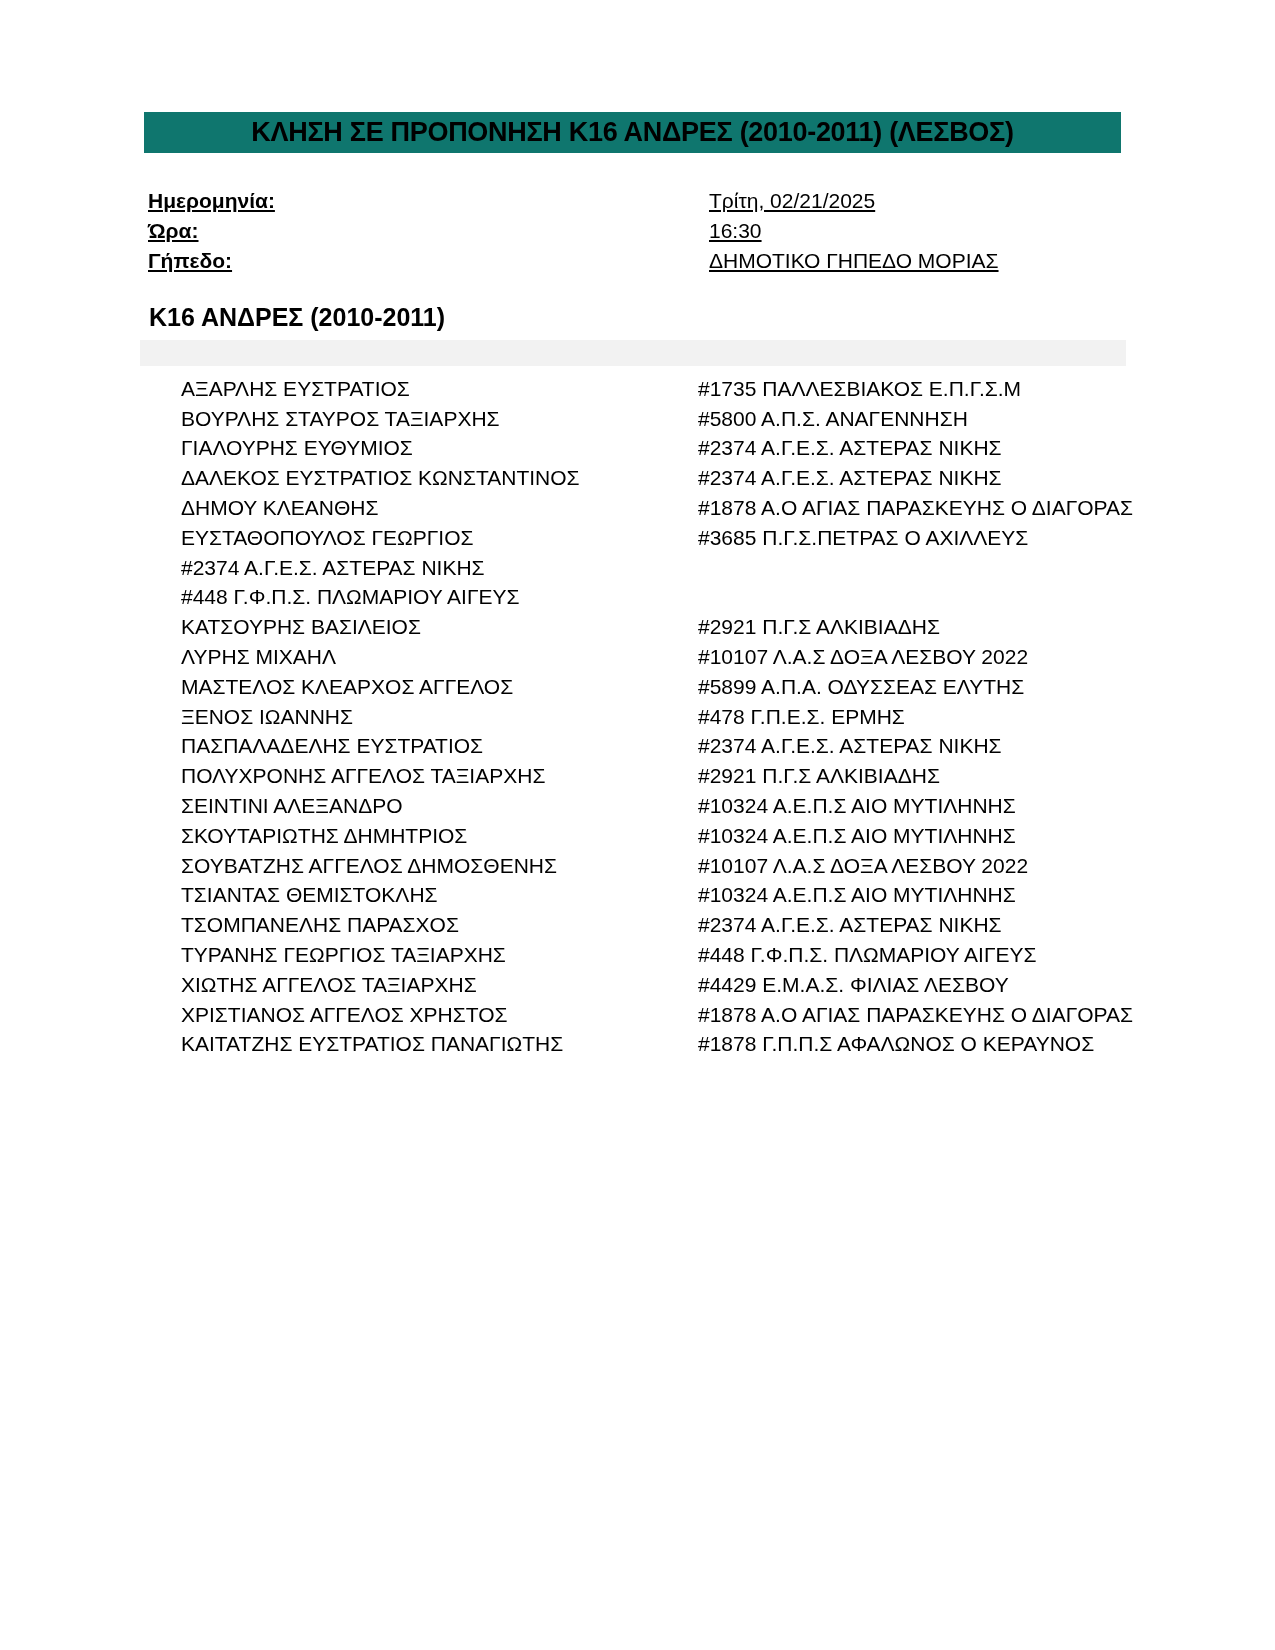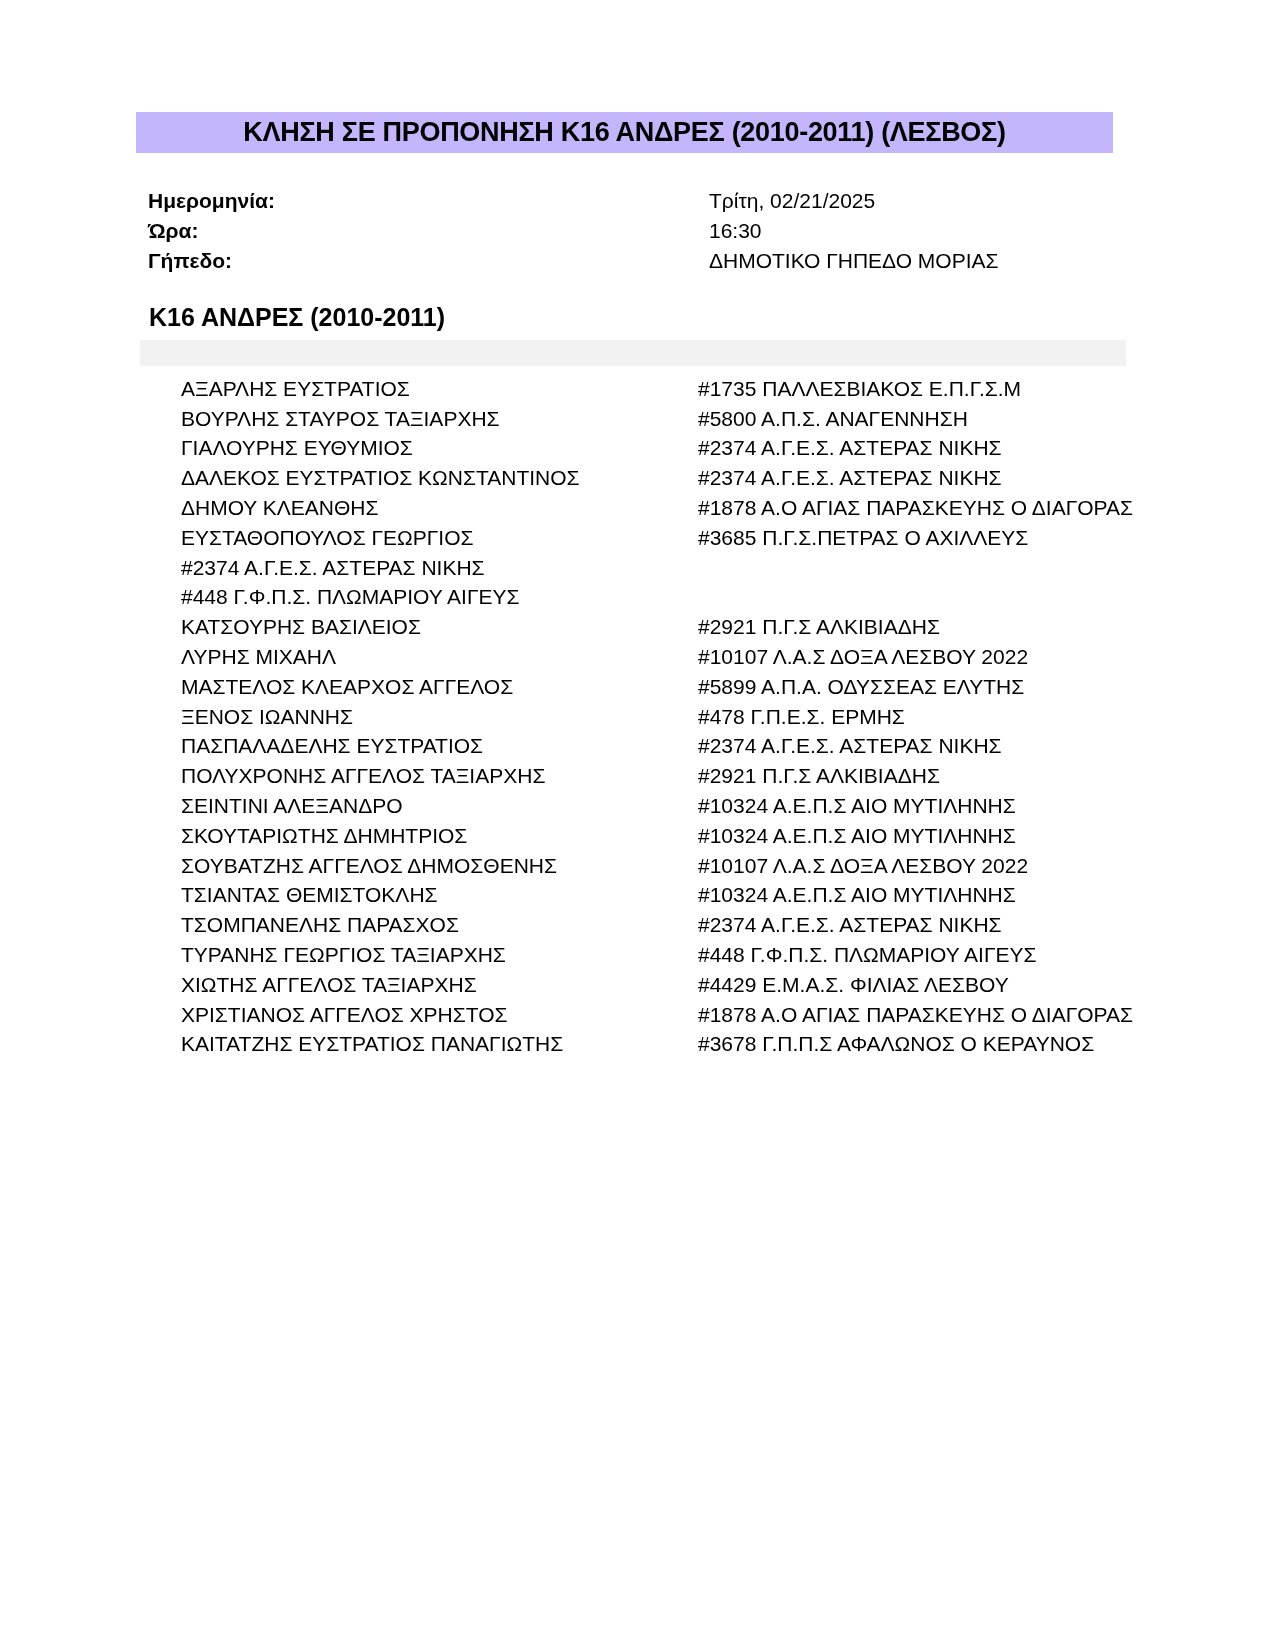--- a/index.html
+++ b/index.html
@@ -15,25 +15,25 @@
     position: relative;
     overflow: hidden;
   }
   .page {
     position: relative;
     width: 1275px;
     height: 1650px;
   }
   .title-bar {
     position: absolute;
-    left: 136px;
+    left: 144px;
     top: 112px;
     width: 977px;
     height: 41px;
-    background: #c4b5fd;
+    background: #0f766e;
     display: flex;
     align-items: center;
     justify-content: center;
   }
   .title-bar h1 {
     margin: 0;
     font-size: 27px;
     font-weight: bold;
     letter-spacing: -0.3px;
     white-space: nowrap;
@@ -42,20 +42,21 @@
     position: absolute;
     left: 148px;
     top: 186px;
     width: 977px;
   }
   .field-row {
     display: flex;
     height: 30px;
     align-items: center;
     font-size: 21px;
+    text-decoration: underline;
   }
   .field-label {
     width: 517px;
     flex: 0 0 517px;
     font-weight: bold;
   }
   .field-value {
     flex: 1;
     white-space: nowrap;
     margin-left: 44px;
@@ -237,17 +238,17 @@
         <span class="player-club">#4429 Ε.Μ.Α.Σ. ΦΙΛΙΑΣ ΛΕΣΒΟΥ</span>
       </div>
 
       <div class="player-row">
         <span class="player-name">ΧΡΙΣΤΙΑΝΟΣ ΑΓΓΕΛΟΣ ΧΡΗΣΤΟΣ</span>
         <span class="player-club">#1878 Α.Ο ΑΓΙΑΣ ΠΑΡΑΣΚΕΥΗΣ Ο ΔΙΑΓΟΡΑΣ</span>
       </div>
 
       <div class="player-row">
         <span class="player-name">ΚΑΙΤΑΤΖΗΣ ΕΥΣΤΡΑΤΙΟΣ ΠΑΝΑΓΙΩΤΗΣ</span>
-        <span class="player-club">#3678 Γ.Π.Π.Σ ΑΦΑΛΩΝΟΣ Ο ΚΕΡΑΥΝΟΣ</span>
+        <span class="player-club">#1878 Γ.Π.Π.Σ ΑΦΑΛΩΝΟΣ Ο ΚΕΡΑΥΝΟΣ</span>
       </div>
     </section>
 
 </div>
 
 </body></html>

